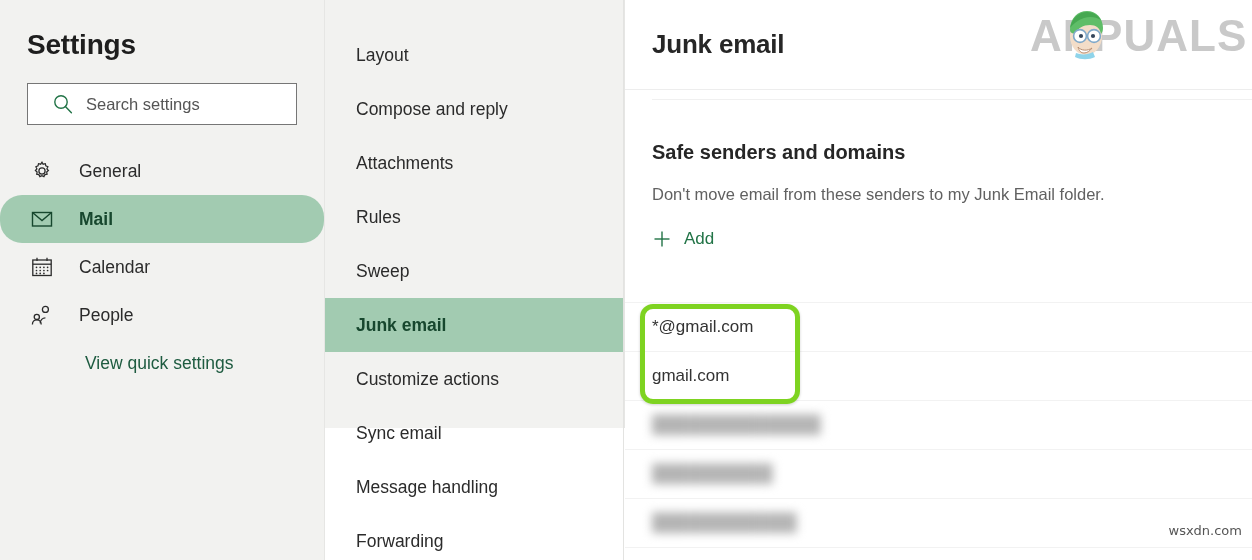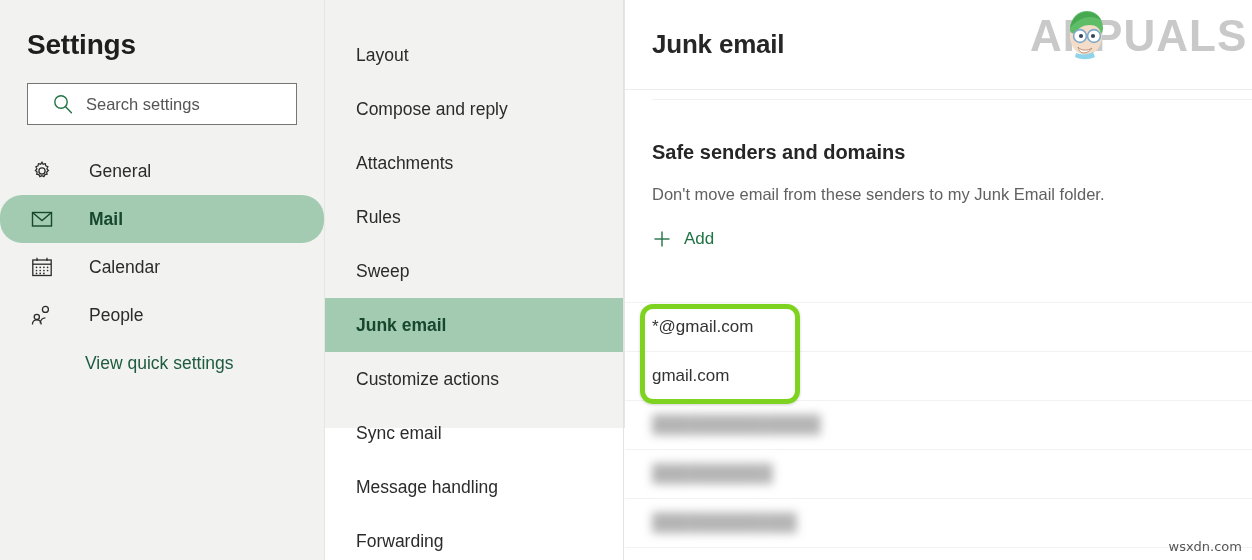--- a/index.html
+++ b/index.html
@@ -54,21 +54,21 @@
   .nav-item {
     height: 48px;
     display: flex;
     align-items: center;
     padding-left: 30px;
     cursor: pointer;
   }
   .nav-item.active { background: #a2cbb1; border-radius: 22px; }
   .nav-icon { width: 24px; height: 24px; flex: 0 0 24px; display: block; }
   .nav-label {
-    margin-left: 35px;
+    margin-left: 25px;
     font-size: 17.5px;
     color: #2b2b2b;
   }
   .nav-item.active .nav-label { color: #17472e; font-weight: 600; }
   .quick-settings {
     margin-top: 14px;
     padding-left: 85px;
     font-size: 17.5px;
     color: #1e5b40;
     cursor: pointer;
@@ -200,21 +200,21 @@
     height: 100px;
     border: 5px solid #7ed321;
     border-radius: 13px;
     pointer-events: none;
     box-shadow: 0 1px 3px rgba(0,0,0,0.18);
     z-index: 5;
   }
 
   .watermark {
     position: absolute;
-    right: 10px; bottom: 6px;
+    right: 10px; bottom: 22px;
     font-size: 13px;
     color: #555555;
     font-family: "DejaVu Sans", sans-serif;
     z-index: 6;
   }
 </style>
 </head>
 <body>
 
 <div id="app">

